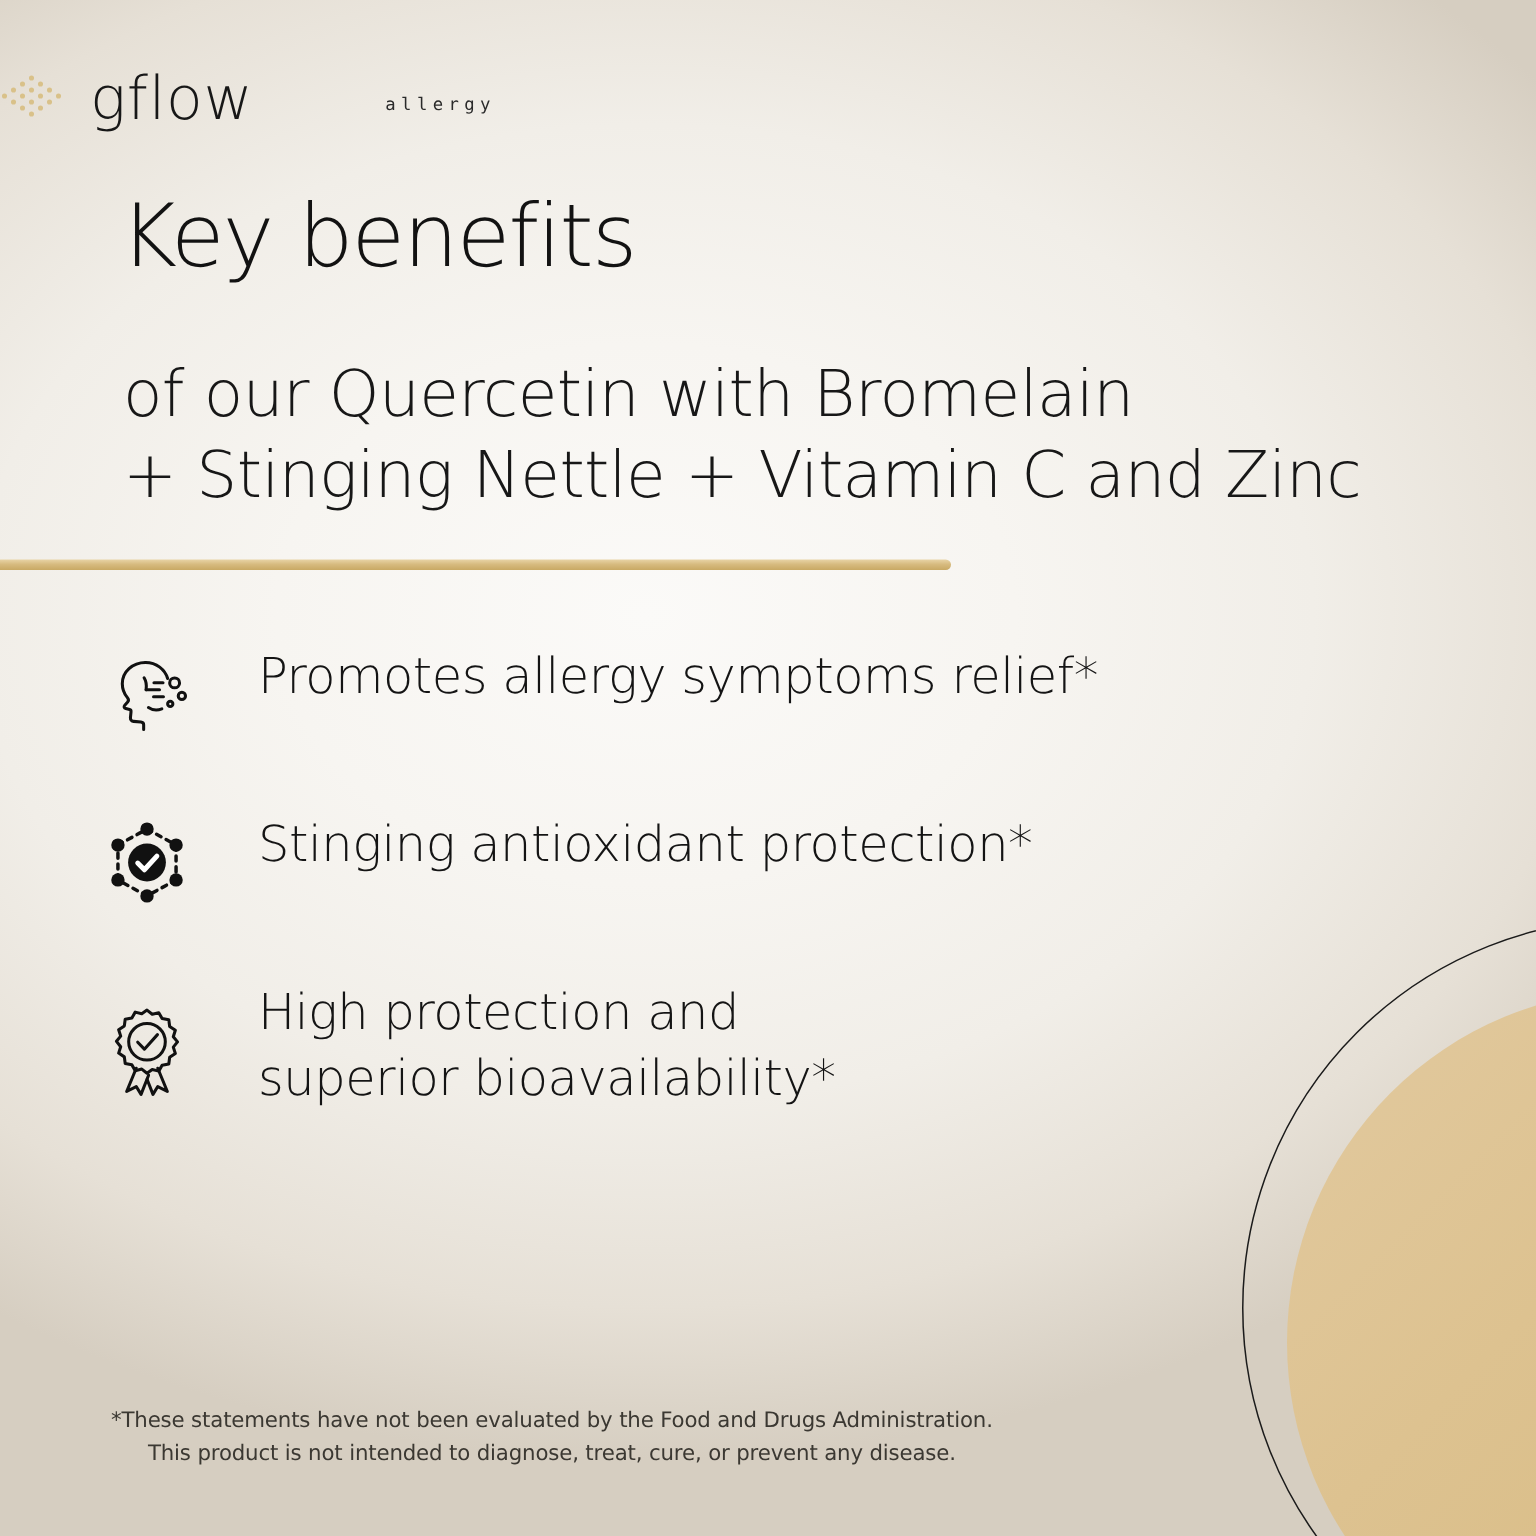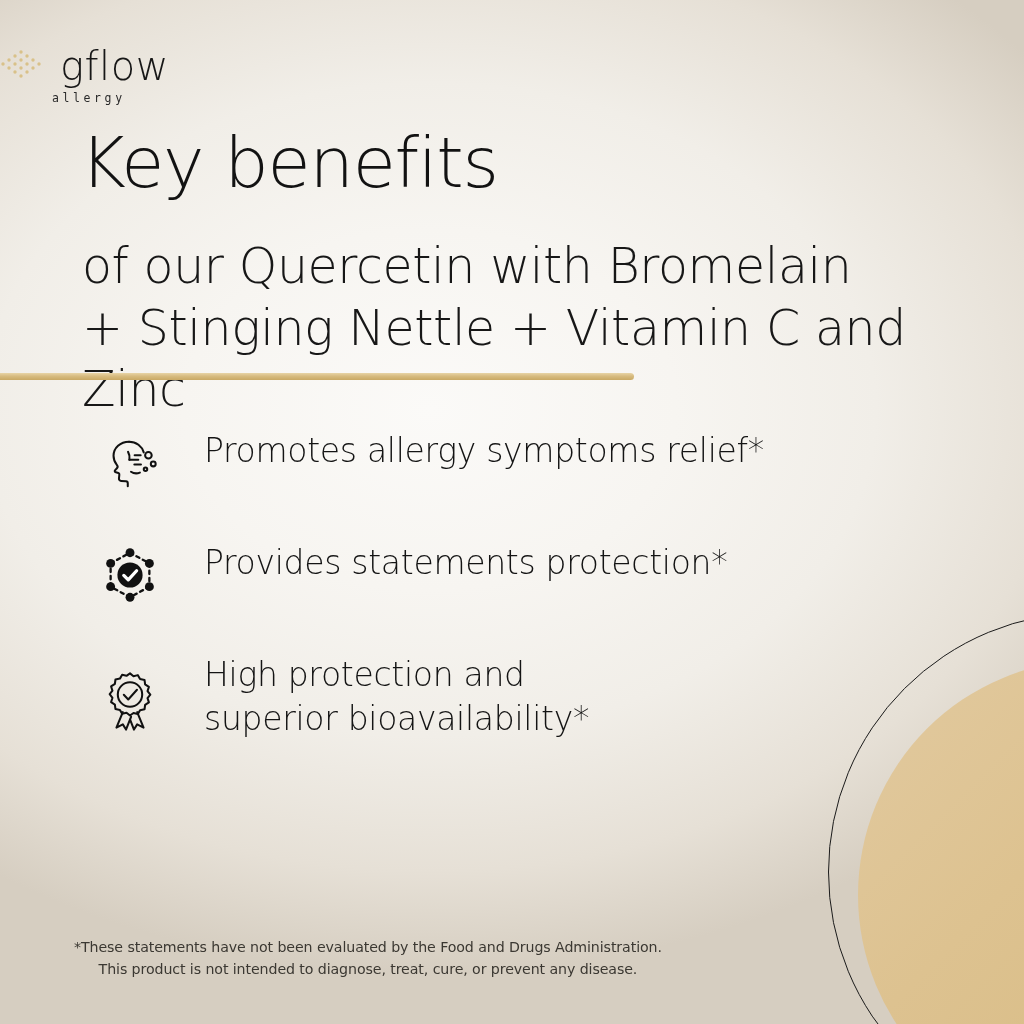--- a/index.html
+++ b/index.html
@@ -29,21 +29,21 @@
   }
   .deco-disc {
     position:absolute;
     border-radius:50%;
   }
 
   
   .logo-wrap {
     position:absolute;
     top:46px; left:0; right:0;
-    display:flex; flex-direction:column; align-items:flex-start;
+    display:flex; flex-direction:row; align-items:center;gap:36px;
   }
   .logo-row { display:flex; align-items:center; gap:14px; }
   .logo-dots { display:block; }
   .logo-word {
     font-family:"DejaVu Sans", sans-serif;
     font-size:40px;
     font-weight:300;
     letter-spacing:0.5px;
     color:#171717;
     line-height:1;
@@ -55,51 +55,51 @@
     color:#2a2a2a;
     margin-top:5px;
     margin-left:52px;
   }
 
   
   .title {
     position:absolute;
     left:80px; top:128px;
     font-family:"DejaVu Sans", sans-serif;
-    font-size:70px;
+    font-size:58px;
     font-weight:300;
     letter-spacing:-1.2px;
     color:#121212;
     line-height:1.02;
   }
   .subtitle {
     position:absolute;
     left:82px; top:236px;
     font-family:"DejaVu Sans", sans-serif;
-    font-size:49px;
+    font-size:43px;
     font-weight:300;
     line-height:1.26;
     letter-spacing:-0.4px;
     color:#171717;
     white-space:pre-line;
   }
 
   
   .divider {
     position:absolute;
     left:0; top:373px;
     width:634px; height:7px;
     border-radius:0 4px 4px 0;
     background:linear-gradient(180deg,#e8d4a6 0%, #d7bb80 45%, #c9a964 100%);
   }
 
   
   .benefits {
     position:absolute;
-    left:92px; top:425px;
+    left:60px; top:425px;
     width:830px;
   }
   .benefit {
     display:flex;
     align-items:flex-start;
     margin-bottom:36px;
   }
   .benefit-icon {
     width:76px; min-width:76px; height:76px;
     display:flex; align-items:center; justify-content:center;
@@ -212,21 +212,21 @@
             <circle cx="52" cy="20" r="4.6"></circle>
             <circle cx="52" cy="44" r="4.6"></circle>
             <circle cx="32" cy="55" r="4.6"></circle>
             <circle cx="12" cy="44" r="4.6"></circle>
             <circle cx="12" cy="20" r="4.6"></circle>
             <circle cx="32" cy="32" r="13"></circle>
           </g>
           <path d="M25.6 32.4l4.6 4.6 8.6-9.4" fill="none" stroke="#fff" stroke-width="3.4" stroke-linecap="round" stroke-linejoin="round"></path>
         </svg>
       </span>
-      <span class="benefit-text">Provides statements protection*</span>
+      <span class="benefit-text">Stinging antioxidant protection*</span>
     </div>
 
 
     <div class="benefit b4">
       <span class="benefit-icon">
         <svg width="62" height="62" viewBox="0 0 64 64" fill="none" stroke="#111" stroke-width="2.1" stroke-linecap="round" stroke-linejoin="round">
           <path d="M32 3.5l3.6 2.9 4.5-1.1 2.3 4 4.6.9.6 4.6 3.9 2.6-1.4 4.4 2.9 3.6-2.9 3.6 1.4 4.4-3.9 2.6-.6 4.6-4.6.9-2.3 4-4.5-1.1L32 47l-3.6-2.9-4.5 1.1-2.3-4-4.6-.9-.6-4.6-3.9-2.6 1.4-4.4L11 25l2.9-3.6-1.4-4.4 3.9-2.6.6-4.6 4.6-.9 2.3-4 4.5 1.1z"></path>
           <circle cx="32" cy="25.3" r="12.6"></circle>
           <path d="M25.6 25.6l4.6 4.8 9-10"></path>
           <path d="M24.6 43.5L18 59.5l6.6-3.4 3.3 5.4 5.2-13.2"></path>

